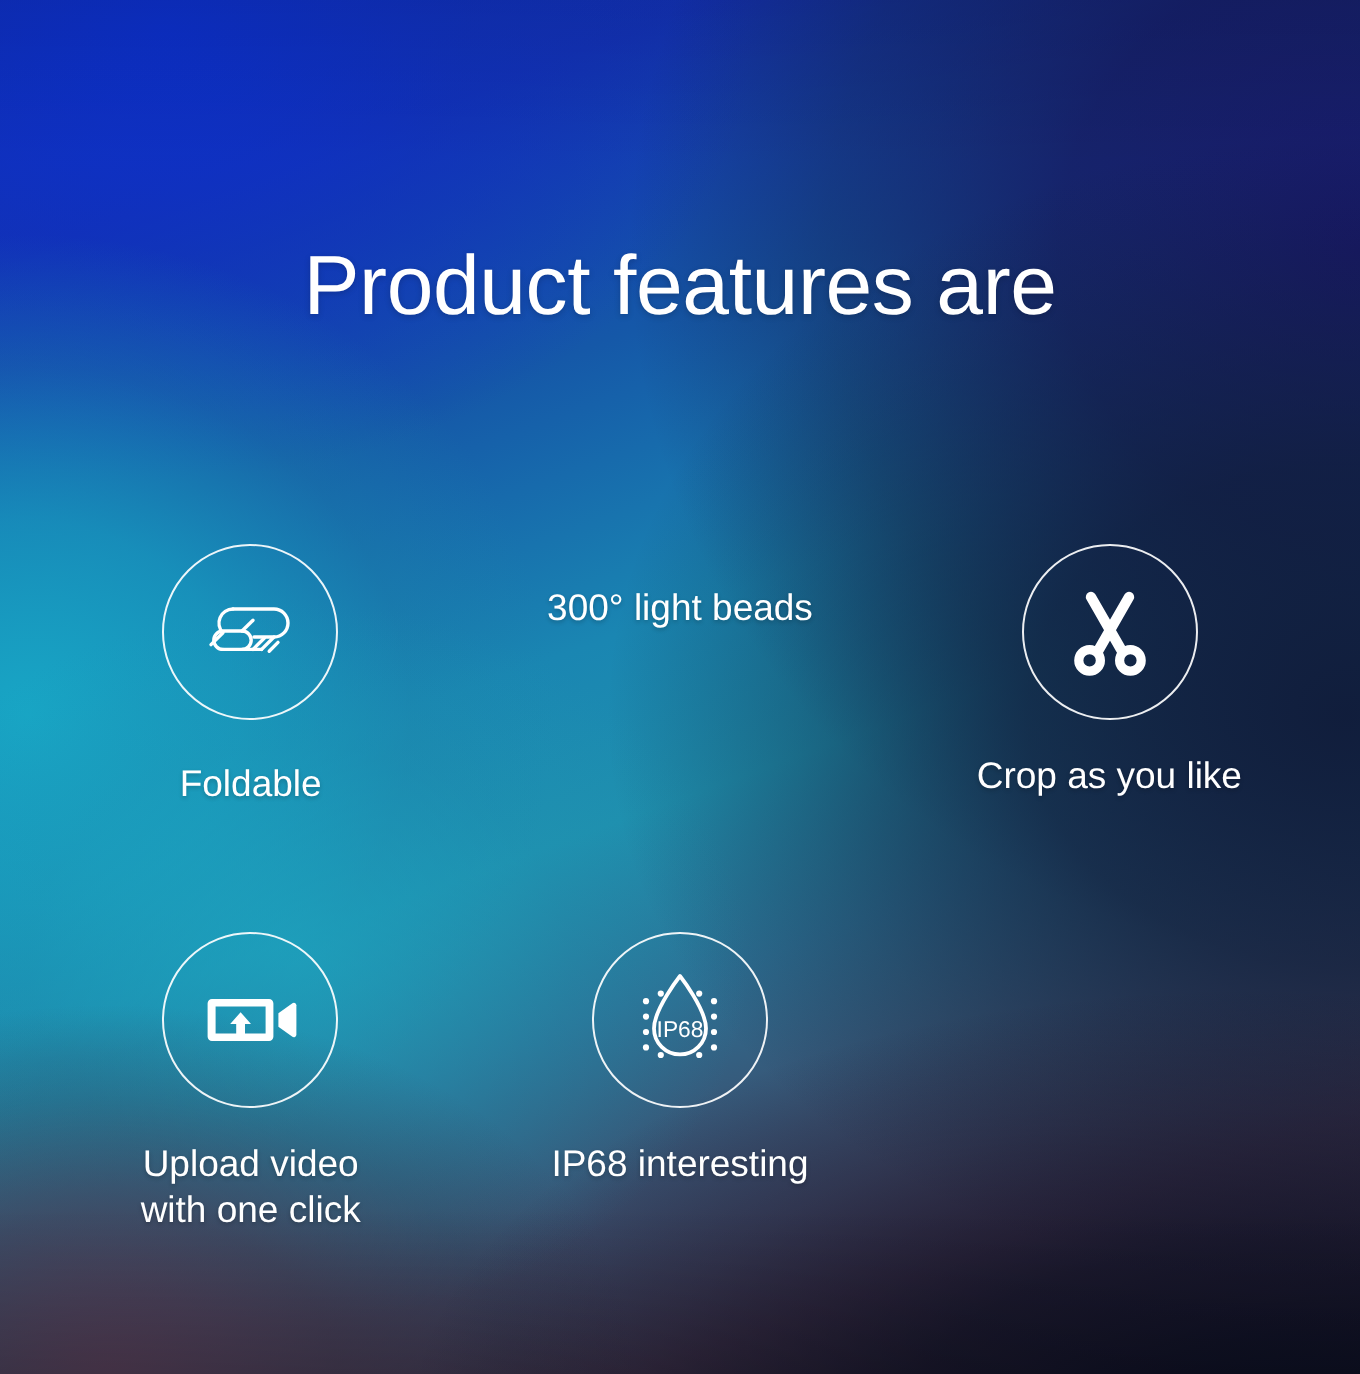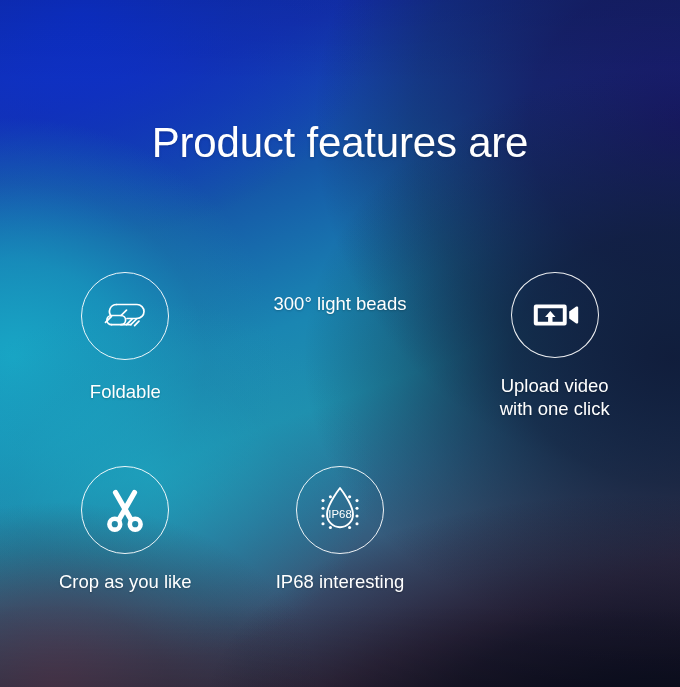--- a/index.html
+++ b/index.html
@@ -183,47 +183,47 @@
       <div class="cell-label">Foldable</div>
     </div>
 
 
     <div class="cell">
       <div class="cell-label">300° light beads</div>
     </div>
 
     <div class="cell row2">
       <div class="icon-circle">
+        <svg width="56" height="56" viewBox="0 0 56 56">
+          <g fill="none" stroke="#ffffff" stroke-width="5.2" stroke-linecap="round" stroke-linejoin="round">
+            <path d="M18.5 10.5 L33.8 37.2"></path>
+            <path d="M37.5 10.5 L22.2 37.2"></path>
+          </g>
+          <g fill="none" stroke="#ffffff" stroke-width="4.6">
+            <circle cx="17.8" cy="42.2" r="5.4"></circle>
+            <circle cx="38.2" cy="42.2" r="5.4"></circle>
+          </g>
+        </svg>
+      </div>
+      <div class="cell-label">Crop as you like</div>
+    </div>
+
+    <div class="cell row2">
+      <div class="icon-circle">
         <svg width="58" height="58" viewBox="0 0 58 58">
           <g fill="#ffffff">
             <path d="M10 18.5 h28.5 a2.2 2.2 0 0 1 2.2 2.2 v16.6 a2.2 2.2 0 0 1 -2.2 2.2 H10 a2.2 2.2 0 0 1 -2.2 -2.2 V20.7 A2.2 2.2 0 0 1 10 18.5 Z
                      M11.8 22.3 v13.4 h25 V22.3 Z"></path>
             <path d="M24.3 25.1 l5.2 5.9 h-3.0 v5.0 h-4.4 v-5.0 h-3.0 Z"></path>
             <path d="M43.2 25.6 l7.0 -5.0 a1.3 1.3 0 0 1 2.0 1.05 v14.7 a1.3 1.3 0 0 1 -2.0 1.05 l-7.0 -5.0 Z"></path>
           </g>
         </svg>
       </div>
       <div class="cell-label">Upload video
 with one click</div>
-    </div>
-
-    <div class="cell row2">
-      <div class="icon-circle">
-        <svg width="56" height="56" viewBox="0 0 56 56">
-          <g fill="none" stroke="#ffffff" stroke-width="5.2" stroke-linecap="round" stroke-linejoin="round">
-            <path d="M18.5 10.5 L33.8 37.2"></path>
-            <path d="M37.5 10.5 L22.2 37.2"></path>
-          </g>
-          <g fill="none" stroke="#ffffff" stroke-width="4.6">
-            <circle cx="17.8" cy="42.2" r="5.4"></circle>
-            <circle cx="38.2" cy="42.2" r="5.4"></circle>
-          </g>
-        </svg>
-      </div>
-      <div class="cell-label">Crop as you like</div>
     </div>
 
     <div class="cell row2">
       <div class="icon-circle">
         <svg width="64" height="64" viewBox="0 0 64 64">
           <path d="M32 10 C32 10 45 26.6 45 36.2 A13 13 0 0 1 19 36.2 C19 26.6 32 10 32 10 Z" fill="none" stroke="#ffffff" stroke-width="1.9" stroke-linejoin="round"></path>
           <g fill="#ffffff">
             <circle cx="15.0" cy="22.6" r="1.55"></circle>
             <circle cx="15.0" cy="30.3" r="1.55"></circle>
             <circle cx="15.0" cy="38.0" r="1.55"></circle>

